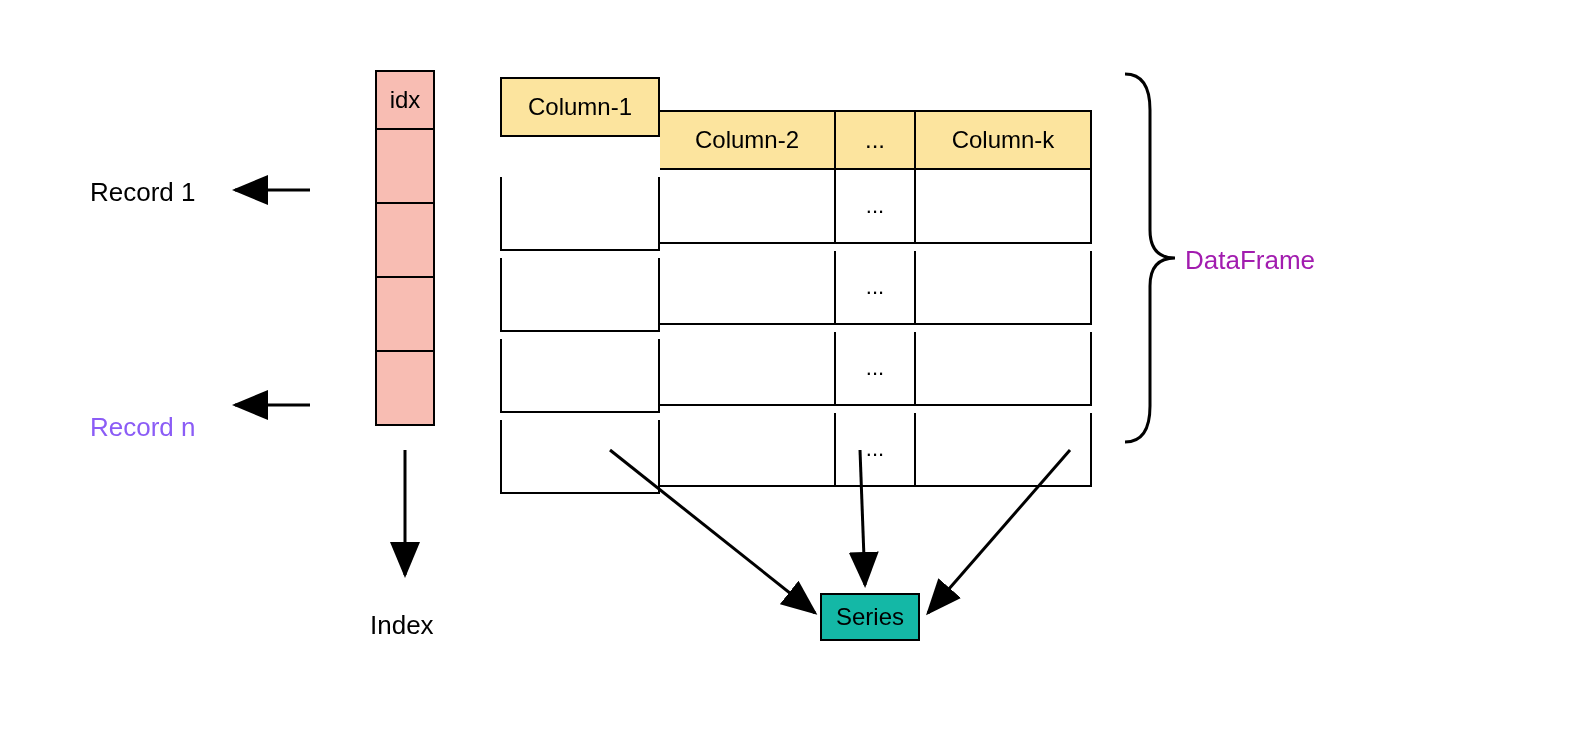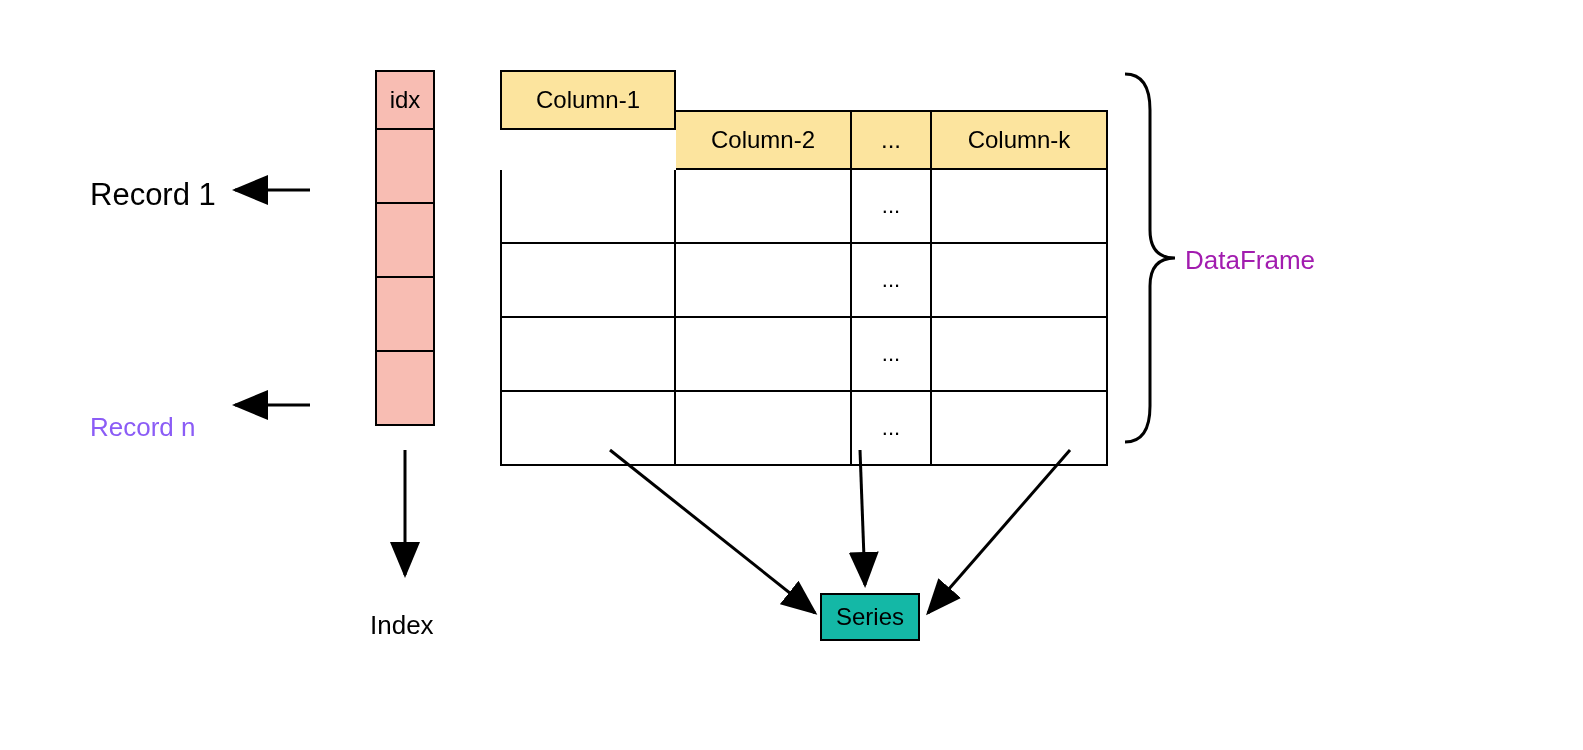--- a/index.html
+++ b/index.html
@@ -69,30 +69,30 @@
       background: #ffffff;
       border: 2px solid #000;
       border-top: none;
       display: flex;
       align-items: center;
       justify-content: center;
       font-size: 22px;
       color: #000;
     }
     .db-cell + .db-cell { border-left: none; }
-    .col-w1 { width: 176px; }
+    .col-w1 { width: 160px; margin-top: 7px; }
     .col-w2 { width: 176px; }
     .col-w3 { width: 80px; }
     .col-w4 { width: 176px; }
     
     .label-record1 {
       position: absolute;
       left: 0;
       top: 107px;
-      font-size: 31px;
+      font-size: 26px;
       color: #000;
     }
     .label-recordn {
       position: absolute;
       left: 0;
       top: 322px;
       font-size: 26px;
       color: #8b5cf6;
       margin-top: 20px;
     }

